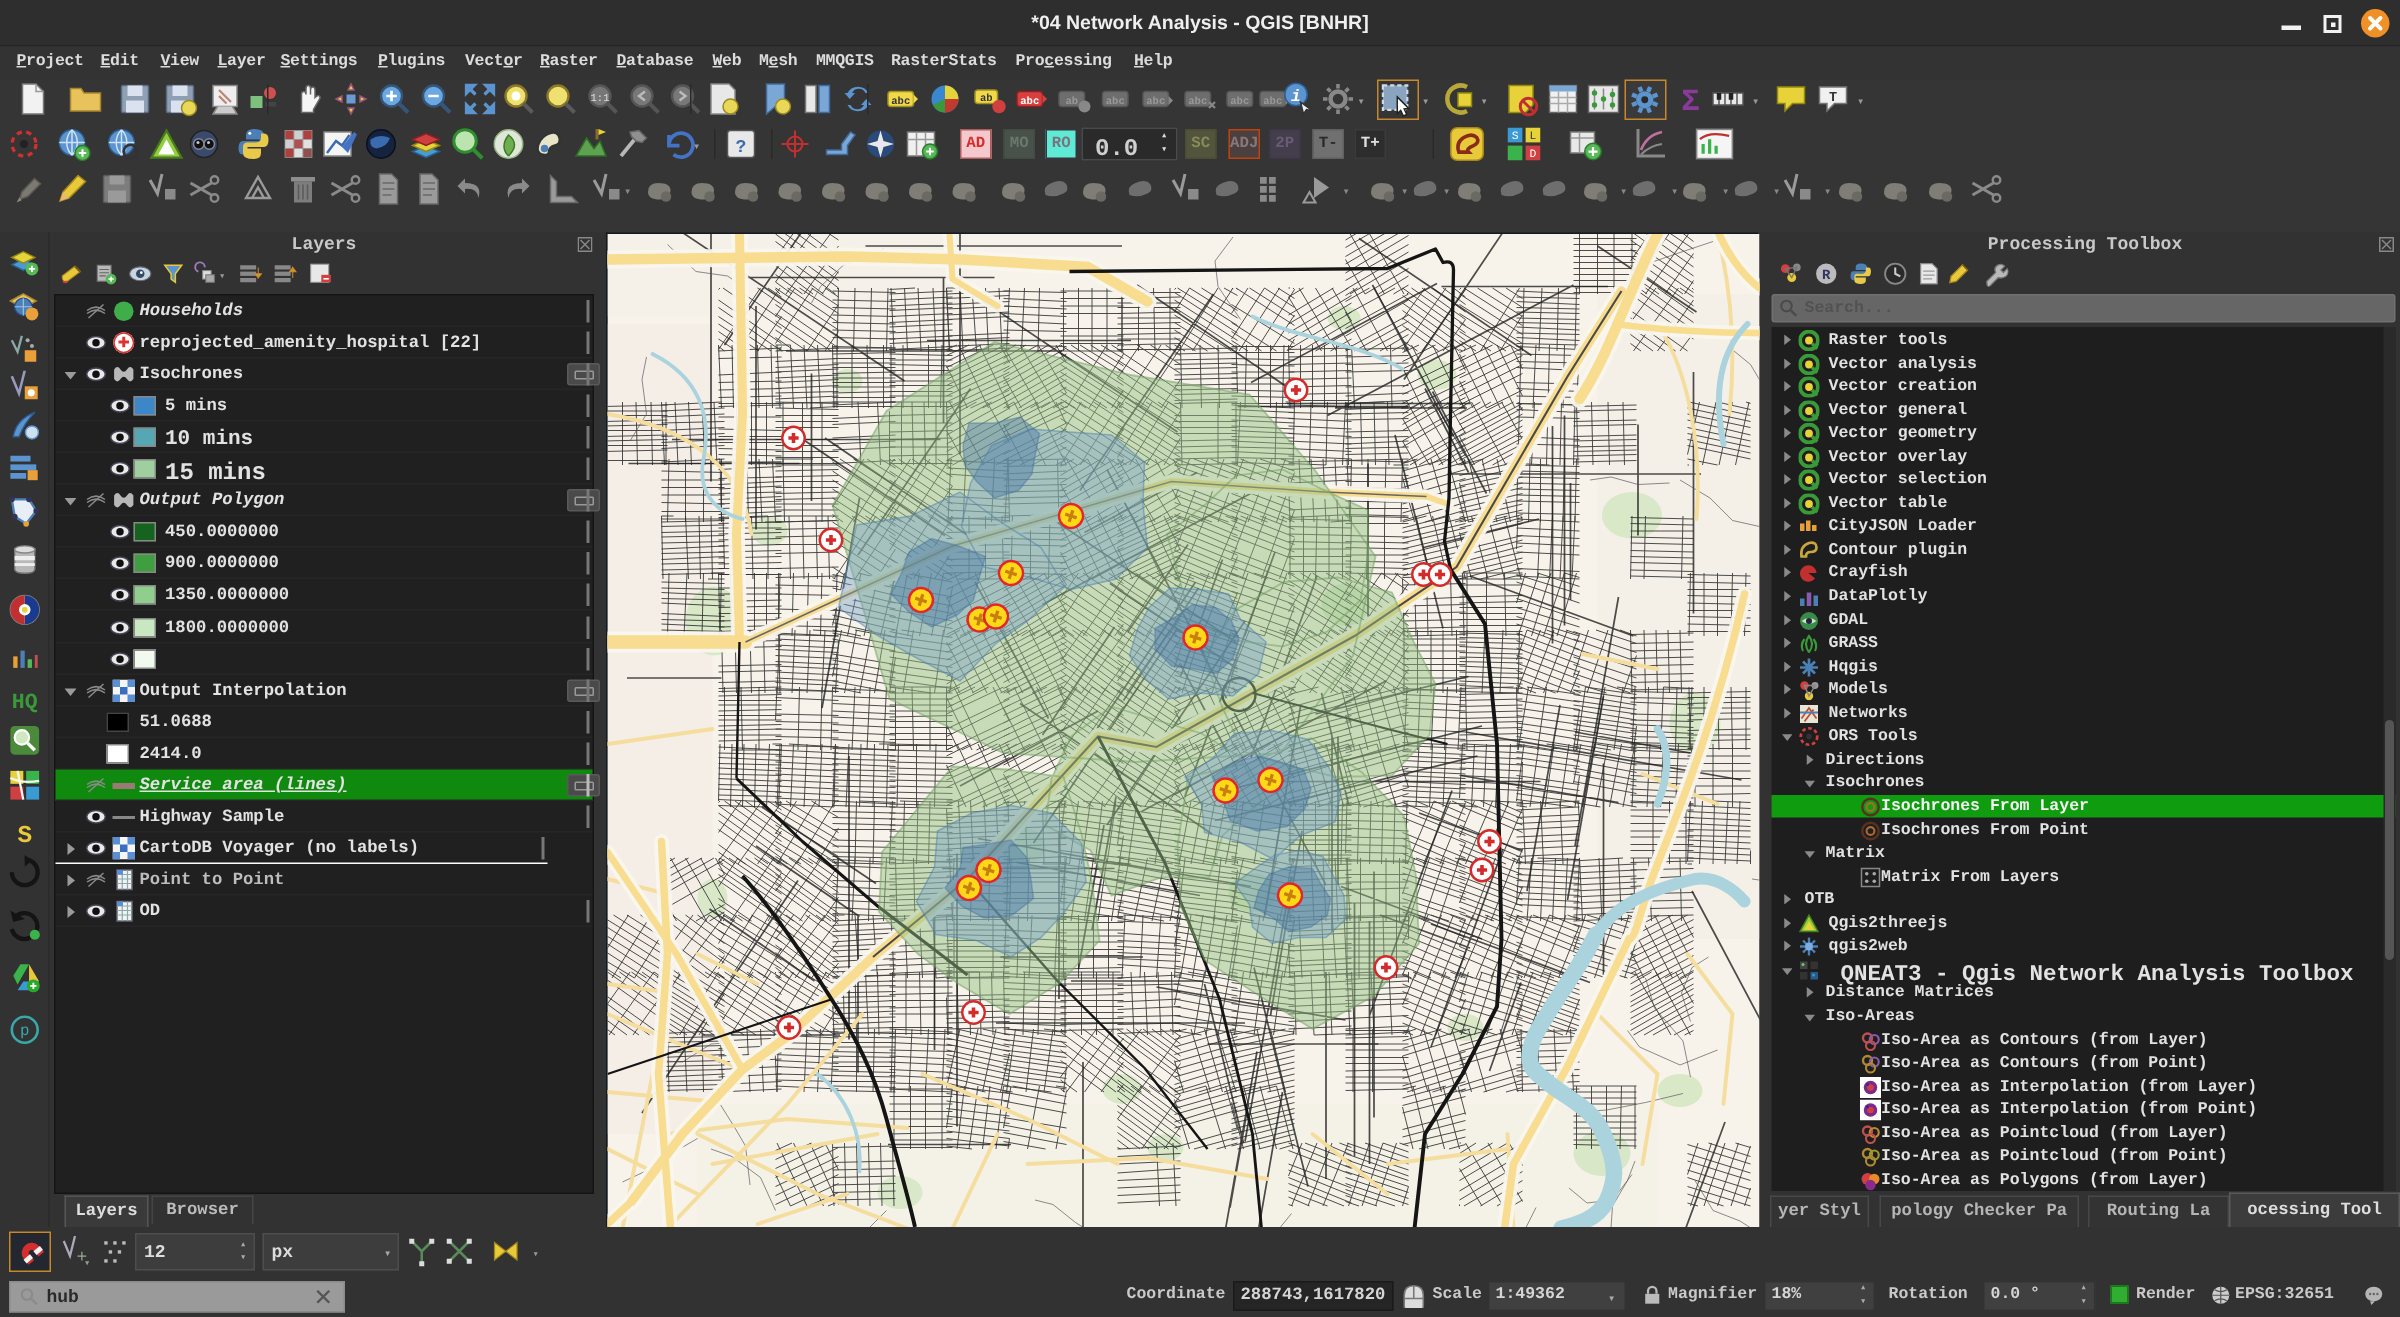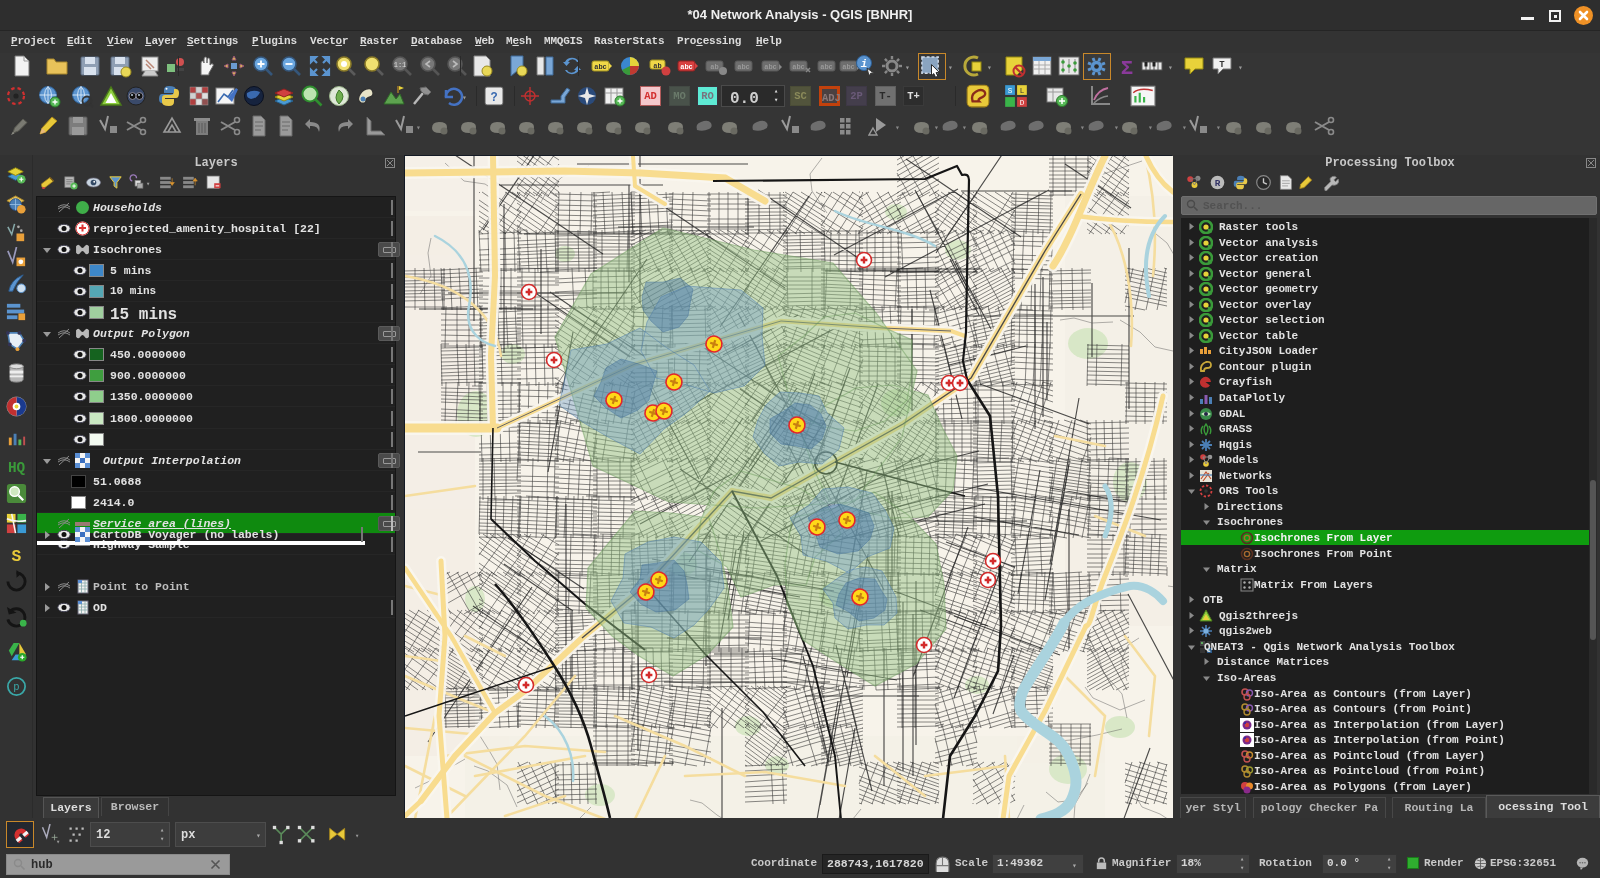--- a/index.html
+++ b/index.html
@@ -368,21 +368,21 @@
       <circle cx="18" cy="17" r="5" fill="#57b857" stroke="#2a7a2a"></circle>
       <path d="M15.5,17 h5 M18,14.5 v5" stroke="#fff" stroke-width="1.4"></path>
     </svg>
     <div class="ab mtxt" style="left:640px;top:86px;width:21px;height:20px;background:#f4c8cc;color:#d32f2f;border:1px solid #b05a5a;font-size:10.5px;text-align:center;line-height:19px">AD</div>
     <div class="ab mtxt" style="left:669px;top:86px;width:21px;height:20px;background:#49524a;color:#6a7a6a;border:1px solid #434a44;font-size:10.5px;text-align:center;line-height:19px">MO</div>
     <div class="ab mtxt" style="left:697px;top:86px;width:21px;height:20px;background:#5eead4;color:#79737f;border:1px solid #393440;font-size:10.5px;text-align:center;line-height:19px">RO</div>
     <div class="ab" style="left:721px;top:85px;width:64px;height:22px;background:#2a2a2a;border:1px solid #4a4a4a"></div>
     <div class="ab mtxt" style="left:730px;top:90px;font-size:16px;color:#cfcfcf">0.0</div>
     <div class="ab" style="left:774px;top:87px;color:#ddd;font-size:7px;line-height:9px">▴<br>▾</div>
     <div class="ab mtxt" style="left:790px;top:86px;width:21px;height:20px;background:#52543c;color:#8a8a5a;border:1px solid #4a4c36;font-size:10.5px;text-align:center;line-height:19px">SC</div>
-    <div class="ab mtxt" style="left:819px;top:86px;width:21px;height:20px;background:#4a4040;color:#8a7878;border:3px solid #c2410c;font-size:10.5px;text-align:center;line-height:19px">ADJ</div>
+    <div class="ab mtxt" style="left:819px;top:86px;width:21px;height:20px;background:#4a4040;color:#8a7878;border:1px solid #c2410c;font-size:10.5px;text-align:center;line-height:19px">ADJ</div>
     <div class="ab mtxt" style="left:846px;top:86px;width:21px;height:20px;background:#443e4c;color:#6a5a78;border:1px solid #3e3846;font-size:10.5px;text-align:center;line-height:19px">2P</div>
     <div class="ab mtxt" style="left:875px;top:86px;width:21px;height:20px;background:#707070;color:#2a2a2a;border:1px solid #606060;font-size:10.5px;text-align:center;line-height:19px">T-</div>
     <div class="ab mtxt" style="left:903px;top:86px;width:21px;height:20px;background:#2d2d2d;color:#e0e0e0;border:1px solid #3a3a3a;font-size:10.5px;text-align:center;line-height:19px">T+</div>
     <div class="sep" style="left:955px;top:86px;height:20px"></div>
     <svg style="position:absolute;left:965px;top:83px" width="26" height="26" viewBox="0 0 24 24">
       <rect x="2" y="2" width="20" height="20" rx="4" fill="#e8c93a" stroke="#a8871a"></rect>
       <path d="M7,17 q-2,-6 3,-9 q5,-3 8,0 q2,3 -2,5 q-5,2 -3,4 Z" fill="none" stroke="#8a2a1a" stroke-width="2.2"></path>
     </svg>
     <svg style="position:absolute;left:1003px;top:83px" width="26" height="26" viewBox="0 0 24 24">
       <rect x="2" y="2" width="9" height="9" fill="#3a9ad4"></rect>
@@ -792,21 +792,21 @@
       <div class="ab" style="left:52px;top:4px;width:15px;height:13px;background:#3d87c8;border:1px solid #888"></div>
       <div class="ab mtxt" style="left:73px;top:3.5px;font-size:11.5px;color:#e2e2e2;white-space:pre;">5 mins</div>
       <div class="ab" style="right:2px;top:3px;width:2px;height:15px;background:#777"></div>
     </div>
     <div class="ab" style="left:37px;top:281px;width:358px;height:21px;border-bottom:1px solid #262626">
       <svg class="ab" style="left:36px;top:4px" width="14" height="13" viewBox="0 0 14 13">
         <ellipse cx="7" cy="6.5" rx="6.2" ry="4.2" fill="#e9e9e9" stroke="#445"></ellipse>
         <circle cx="7" cy="6.5" r="2.5" fill="#111"></circle>
       </svg>
       <div class="ab" style="left:52px;top:4px;width:15px;height:13px;background:#55a7b4;border:1px solid #888"></div>
-      <div class="ab mtxt" style="left:73px;top:3.5px;font-size:11px;color:#e2e2e2;white-space:pre;">10 mins</div>
+      <div class="ab mtxt" style="left:73px;top:3.5px;font-size:14px;color:#e2e2e2;white-space:pre;">10 mins</div>
       <div class="ab" style="right:2px;top:3px;width:2px;height:15px;background:#777"></div>
     </div>
     <div class="ab" style="left:37px;top:302px;width:358px;height:21px;border-bottom:1px solid #262626">
       <svg class="ab" style="left:36px;top:4px" width="14" height="13" viewBox="0 0 14 13">
         <ellipse cx="7" cy="6.5" rx="6.2" ry="4.2" fill="#e9e9e9" stroke="#445"></ellipse>
         <circle cx="7" cy="6.5" r="2.5" fill="#111"></circle>
       </svg>
       <div class="ab" style="left:52px;top:4px;width:15px;height:13px;background:#a0cf9f;border:1px solid #888"></div>
       <div class="ab mtxt" style="left:73px;top:3.5px;font-size:16px;color:#e2e2e2;white-space:pre;">15 mins</div>
       <div class="ab" style="right:2px;top:3px;width:2px;height:15px;background:#777"></div>
@@ -881,21 +881,21 @@
         <path d="M2,11 L12,2" stroke="#8a8a8a"></path>
       </svg>
       <svg class="ab" style="left:38px;top:3px" width="15" height="15" viewBox="0 0 15 15">
         <rect width="15" height="15" fill="#f5f5f5"></rect>
         <rect x="0" y="0" width="5" height="5" fill="#5b8fd4"></rect>
         <rect x="10" y="0" width="5" height="5" fill="#5b8fd4"></rect>
         <rect x="5" y="5" width="5" height="5" fill="#3a6fc0"></rect>
         <rect x="0" y="10" width="5" height="5" fill="#5b8fd4"></rect>
         <rect x="10" y="10" width="5" height="5" fill="#5b8fd4"></rect>
       </svg>
-      <div class="ab mtxt" style="left:66px;top:3.5px;font-size:11.5px;color:#e2e2e2;white-space:pre;font-style:italic">Output Interpolation</div>
+      <div class="ab mtxt" style="left:56px;top:3.5px;font-size:11.5px;color:#e2e2e2;white-space:pre;">Output Interpolation</div>
       <div class="ab" style="left:341px;top:3px;width:22px;height:15px;background:#4a4a4a;border:1px solid #5a5a5a;border-radius:2px">
         <div style="position:absolute;left:4px;top:4px;width:13px;height:6px;border:1px solid #999;border-radius:1px"></div>
       </div>
       <div class="ab" style="right:2px;top:3px;width:2px;height:15px;background:#777"></div>
     </div>
     <div class="ab" style="left:37px;top:471px;width:358px;height:21px;border-bottom:1px solid #262626">
       <div class="ab" style="left:34px;top:4px;width:15px;height:13px;background:#000;border:1px solid #444"></div>
       <div class="ab mtxt" style="left:56px;top:3.5px;font-size:11.5px;color:#e2e2e2;white-space:pre;">51.0688</div>
       <div class="ab" style="right:2px;top:3px;width:2px;height:15px;background:#777"></div>
     </div>
@@ -918,21 +918,21 @@
     </div>
     <div class="ab" style="left:37px;top:534px;width:358px;height:21px;border-bottom:1px solid #262626">
       <svg class="ab" style="left:20px;top:4px" width="14" height="13" viewBox="0 0 14 13">
         <ellipse cx="7" cy="6.5" rx="6.2" ry="4.2" fill="#e9e9e9" stroke="#445"></ellipse>
         <circle cx="7" cy="6.5" r="2.5" fill="#111"></circle>
       </svg>
       <div class="ab" style="left:38px;top:10px;width:15px;height:1.6px;background:#888"></div>
       <div class="ab mtxt" style="left:56px;top:3.5px;font-size:11.5px;color:#e2e2e2;white-space:pre;">Highway Sample</div>
       <div class="ab" style="right:2px;top:3px;width:2px;height:15px;background:#777"></div>
     </div>
-    <div class="ab" style="left:37px;top:524px;width:328px;height:21px;border-bottom:4px solid #ffffff">
+    <div class="ab" style="left:37px;top:555px;width:328px;height:21px;border-bottom:1px solid #ffffff">
       <svg class="ab" style="left:6px;top:7px" width="8" height="8">
         <path d="M2,0 v8 l5,-4 Z" fill="#9a9a9a"></path>
       </svg>
       <svg class="ab" style="left:20px;top:4px" width="14" height="13" viewBox="0 0 14 13">
         <ellipse cx="7" cy="6.5" rx="6.2" ry="4.2" fill="#e9e9e9" stroke="#445"></ellipse>
         <circle cx="7" cy="6.5" r="2.5" fill="#111"></circle>
       </svg>
       <svg class="ab" style="left:38px;top:3px" width="15" height="15" viewBox="0 0 15 15">
         <rect width="15" height="15" fill="#f5f5f5"></rect>
         <rect x="0" y="0" width="5" height="5" fill="#5b8fd4"></rect>
@@ -1500,21 +1500,21 @@
         <path d="M0,1.5 h7 l-3.5,4.5 Z" fill="#8a8a8a"></path>
       </svg>
       <svg class="ab" style="left:18px;top:0.5px" width="14" height="14" viewBox="0 0 14 14">
         <rect x="1" y="1" width="5" height="5" fill="#444"></rect>
         <rect x="8" y="1" width="5" height="5" fill="#333"></rect>
         <rect x="1" y="8" width="5" height="5" fill="#333"></rect>
         <rect x="8" y="8" width="5" height="5" fill="#2a5a8a"></rect>
         <circle cx="3" cy="3" r="1" fill="#6c6"></circle>
         <circle cx="10" cy="10" r="1" fill="#39c"></circle>
       </svg>
-      <div class="ab mtxt" style="left:23px;top:1.5px;font-size:11px;color:#e2e2e2;white-space:pre">QNEAT3 - Qgis Network Analysis Toolbox</div>
+      <div class="ab mtxt" style="left:46px;top:1.5px;font-size:15px;color:#e2e2e2;white-space:pre">QNEAT3 - Qgis Network Analysis Toolbox</div>
     </div>
     <div class="ab" style="left:1181px;top:654px;width:416px;height:15px;">
       <svg class="ab" style="left:22px;top:4px" width="7" height="7">
         <path d="M1.5,0 v7 l4.5,-3.5 Z" fill="#8a8a8a"></path>
       </svg>
       <div class="ab mtxt" style="left:36px;top:1.5px;font-size:11px;color:#e2e2e2;white-space:pre">Distance Matrices</div>
     </div>
     <div class="ab" style="left:1181px;top:670px;width:416px;height:15px;">
       <svg class="ab" style="left:22px;top:5px" width="7" height="7">
         <path d="M0,1.5 h7 l-3.5,4.5 Z" fill="#8a8a8a"></path>

